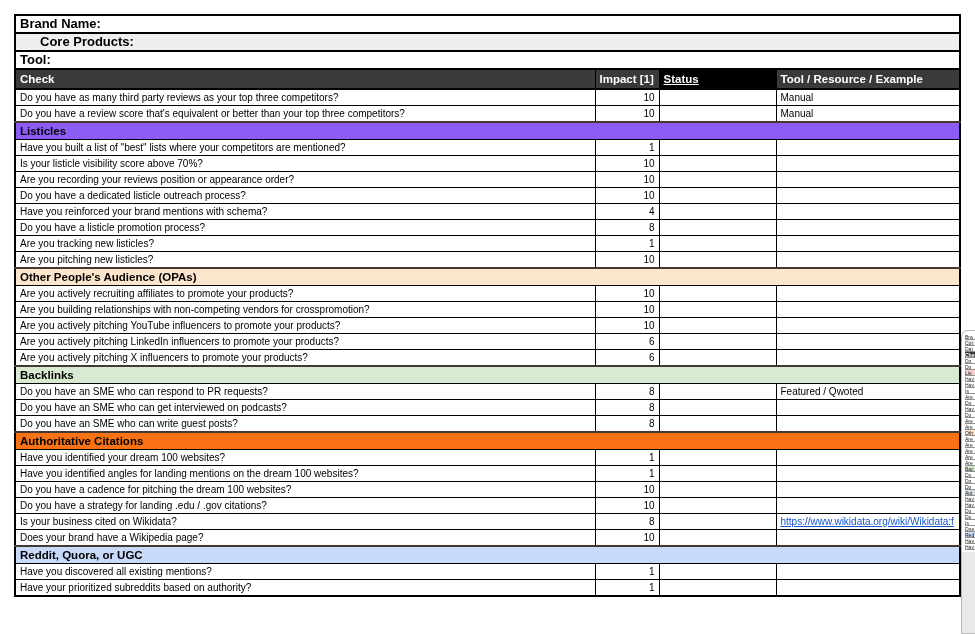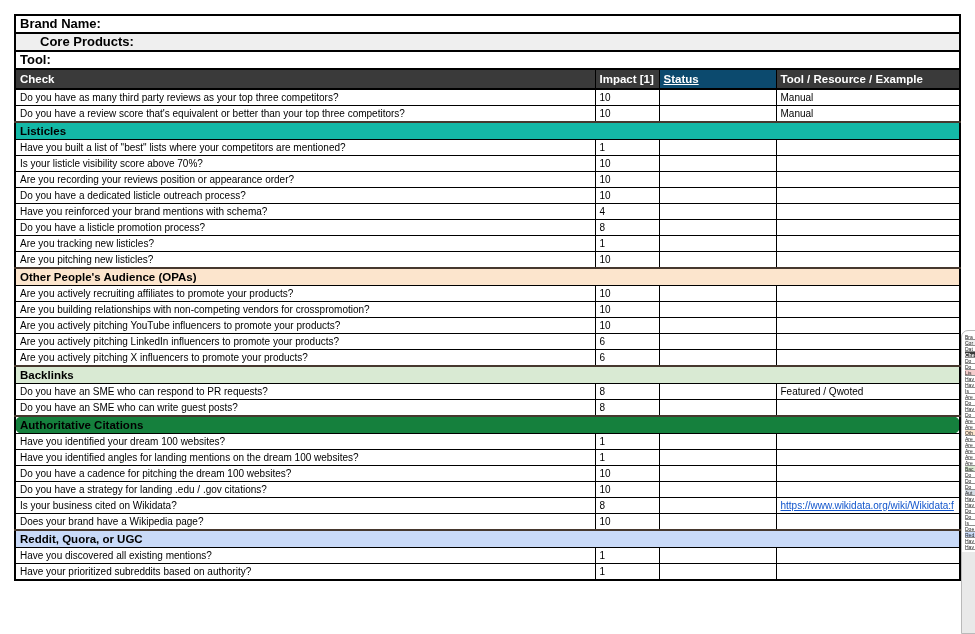--- a/index.html
+++ b/index.html
@@ -27,21 +27,21 @@
     border-top-width:2px;border-bottom-width:2px;
   }
   tr.colhead td{
     font-weight:bold;font-size:11.5px;color:#fff;height:16px;line-height:16px;
     border-color:#000;border-top-width:2px;border-bottom-width:2px;
   }
   tr.section td{
     font-weight:bold;font-size:11.5px;height:14px;line-height:14px;
     border-top:2px solid #46382e;
   }
-  tr.item td.c-impact{text-align:left;}
+  tr.item td.c-impact{text-align:right;}
   a.cell-link{color:#1155cc;text-decoration:underline;cursor:pointer;}
   
   .thumb-panel{
     position:absolute;left:961px;top:330px;width:60px;height:304px;
     background:#ffffff;border:1px solid #b9b9b9;
     border-top-left-radius:7px;
     overflow:hidden;
     box-sizing:border-box;
   }
   .mini-table{margin:3px 0 0 3px;width:54px;}
@@ -70,37 +70,37 @@
         </tr>
         <tr class="info">
           <td colspan="4" style="background: rgb(239, 239, 239); padding-left: 24px;">Core Products:</td>
         </tr>
         <tr class="info">
           <td colspan="4" style="background: rgb(255, 255, 255);">Tool:</td>
         </tr>
         <tr class="colhead">
           <td style="background: rgb(58, 58, 58); color: rgb(255, 255, 255); margin-top: 28px;">Check</td>
           <td style="background: rgb(58, 58, 58); color: rgb(255, 255, 255);">Impact [1]</td>
-          <td style="background: #0c4a6e; color: rgb(255, 255, 255); text-decoration: underline;">Status</td>
+          <td style="background: #000000; color: rgb(255, 255, 255); text-decoration: underline;">Status</td>
           <td style="background: rgb(58, 58, 58); color: rgb(255, 255, 255);">Tool / Resource / Example</td>
         </tr>
         <tr class="item">
     <td class="c-check">Do you have as many third party reviews as your top three competitors?</td>
     <td class="c-impact">10</td>
     <td class="c-status"></td>
     <td class="c-tool">Manual</td>
   </tr>
         <tr class="item">
     <td class="c-check">Do you have a review score that's equivalent or better than your top three competitors?</td>
     <td class="c-impact">10</td>
     <td class="c-status"></td>
     <td class="c-tool">Manual</td>
   </tr>
         <tr class="section">
-          <td colspan="4" style="background: #14b8a6;">Listicles</td>
+          <td colspan="4" style="background: #8b5cf6;">Listicles</td>
         </tr>
         <tr class="item">
     <td class="c-check">Have you built a list of "best" lists where your competitors are mentioned?</td>
     <td class="c-impact">1</td>
     <td class="c-status"></td>
     <td class="c-tool"></td>
   </tr>
         <tr class="item">
     <td class="c-check">Is your listicle visibility score above 70%?</td>
     <td class="c-impact">10</td>
@@ -179,27 +179,33 @@
         <tr class="section">
           <td colspan="4" style="background: rgb(217, 234, 211);">Backlinks</td>
         </tr>
         <tr class="item">
     <td class="c-check">Do you have an SME who can respond to PR requests?</td>
     <td class="c-impact">8</td>
     <td class="c-status"></td>
     <td class="c-tool">Featured / Qwoted</td>
   </tr>
         <tr class="item">
+    <td class="c-check">Do you have an SME who can get interviewed on podcasts?</td>
+    <td class="c-impact">8</td>
+    <td class="c-status"></td>
+    <td class="c-tool"></td>
+  </tr>
+        <tr class="item">
     <td class="c-check">Do you have an SME who can write guest posts?</td>
     <td class="c-impact">8</td>
     <td class="c-status"></td>
     <td class="c-tool"></td>
   </tr>
         <tr class="section">
-          <td colspan="4" style="background: #15803d; border-radius: 8px;">Authoritative Citations</td>
+          <td colspan="4" style="background: #f97316;">Authoritative Citations</td>
         </tr>
         <tr class="item">
     <td class="c-check">Have you identified your dream 100 websites?</td>
     <td class="c-impact">1</td>
     <td class="c-status"></td>
     <td class="c-tool"></td>
   </tr>
         <tr class="item">
     <td class="c-check">Have you identified angles for landing mentions on the dream 100 websites?</td>
     <td class="c-impact">1</td>

